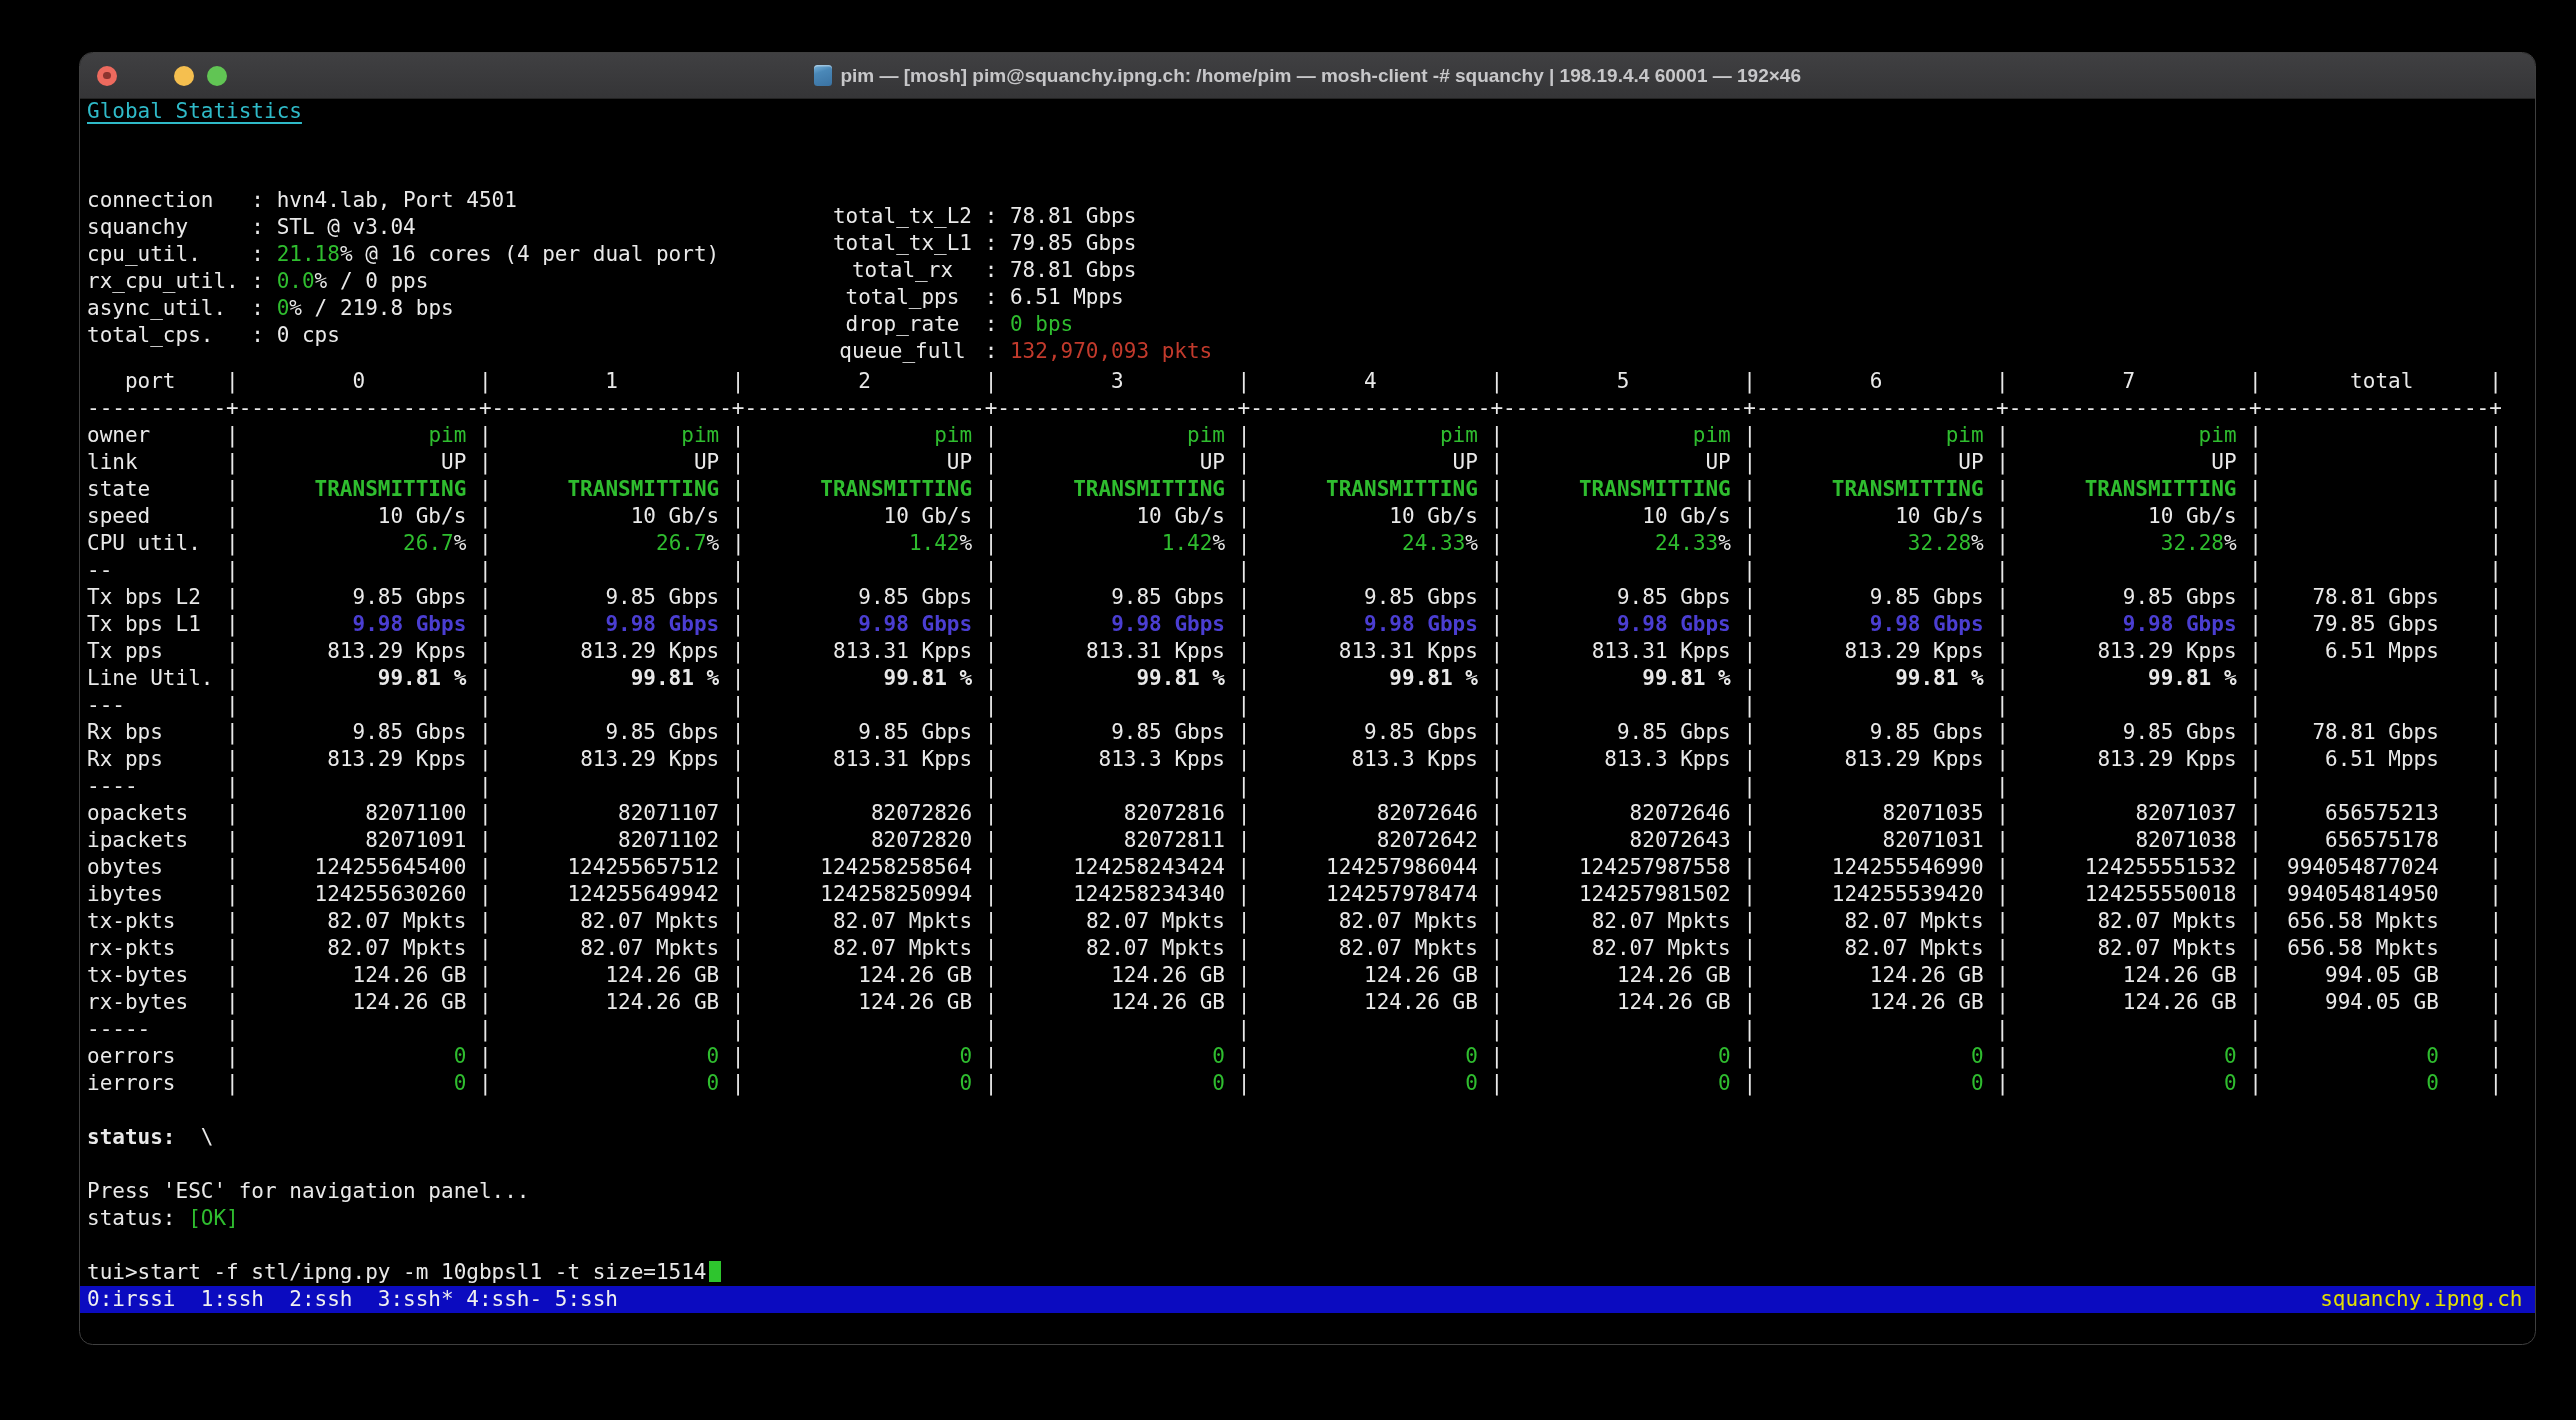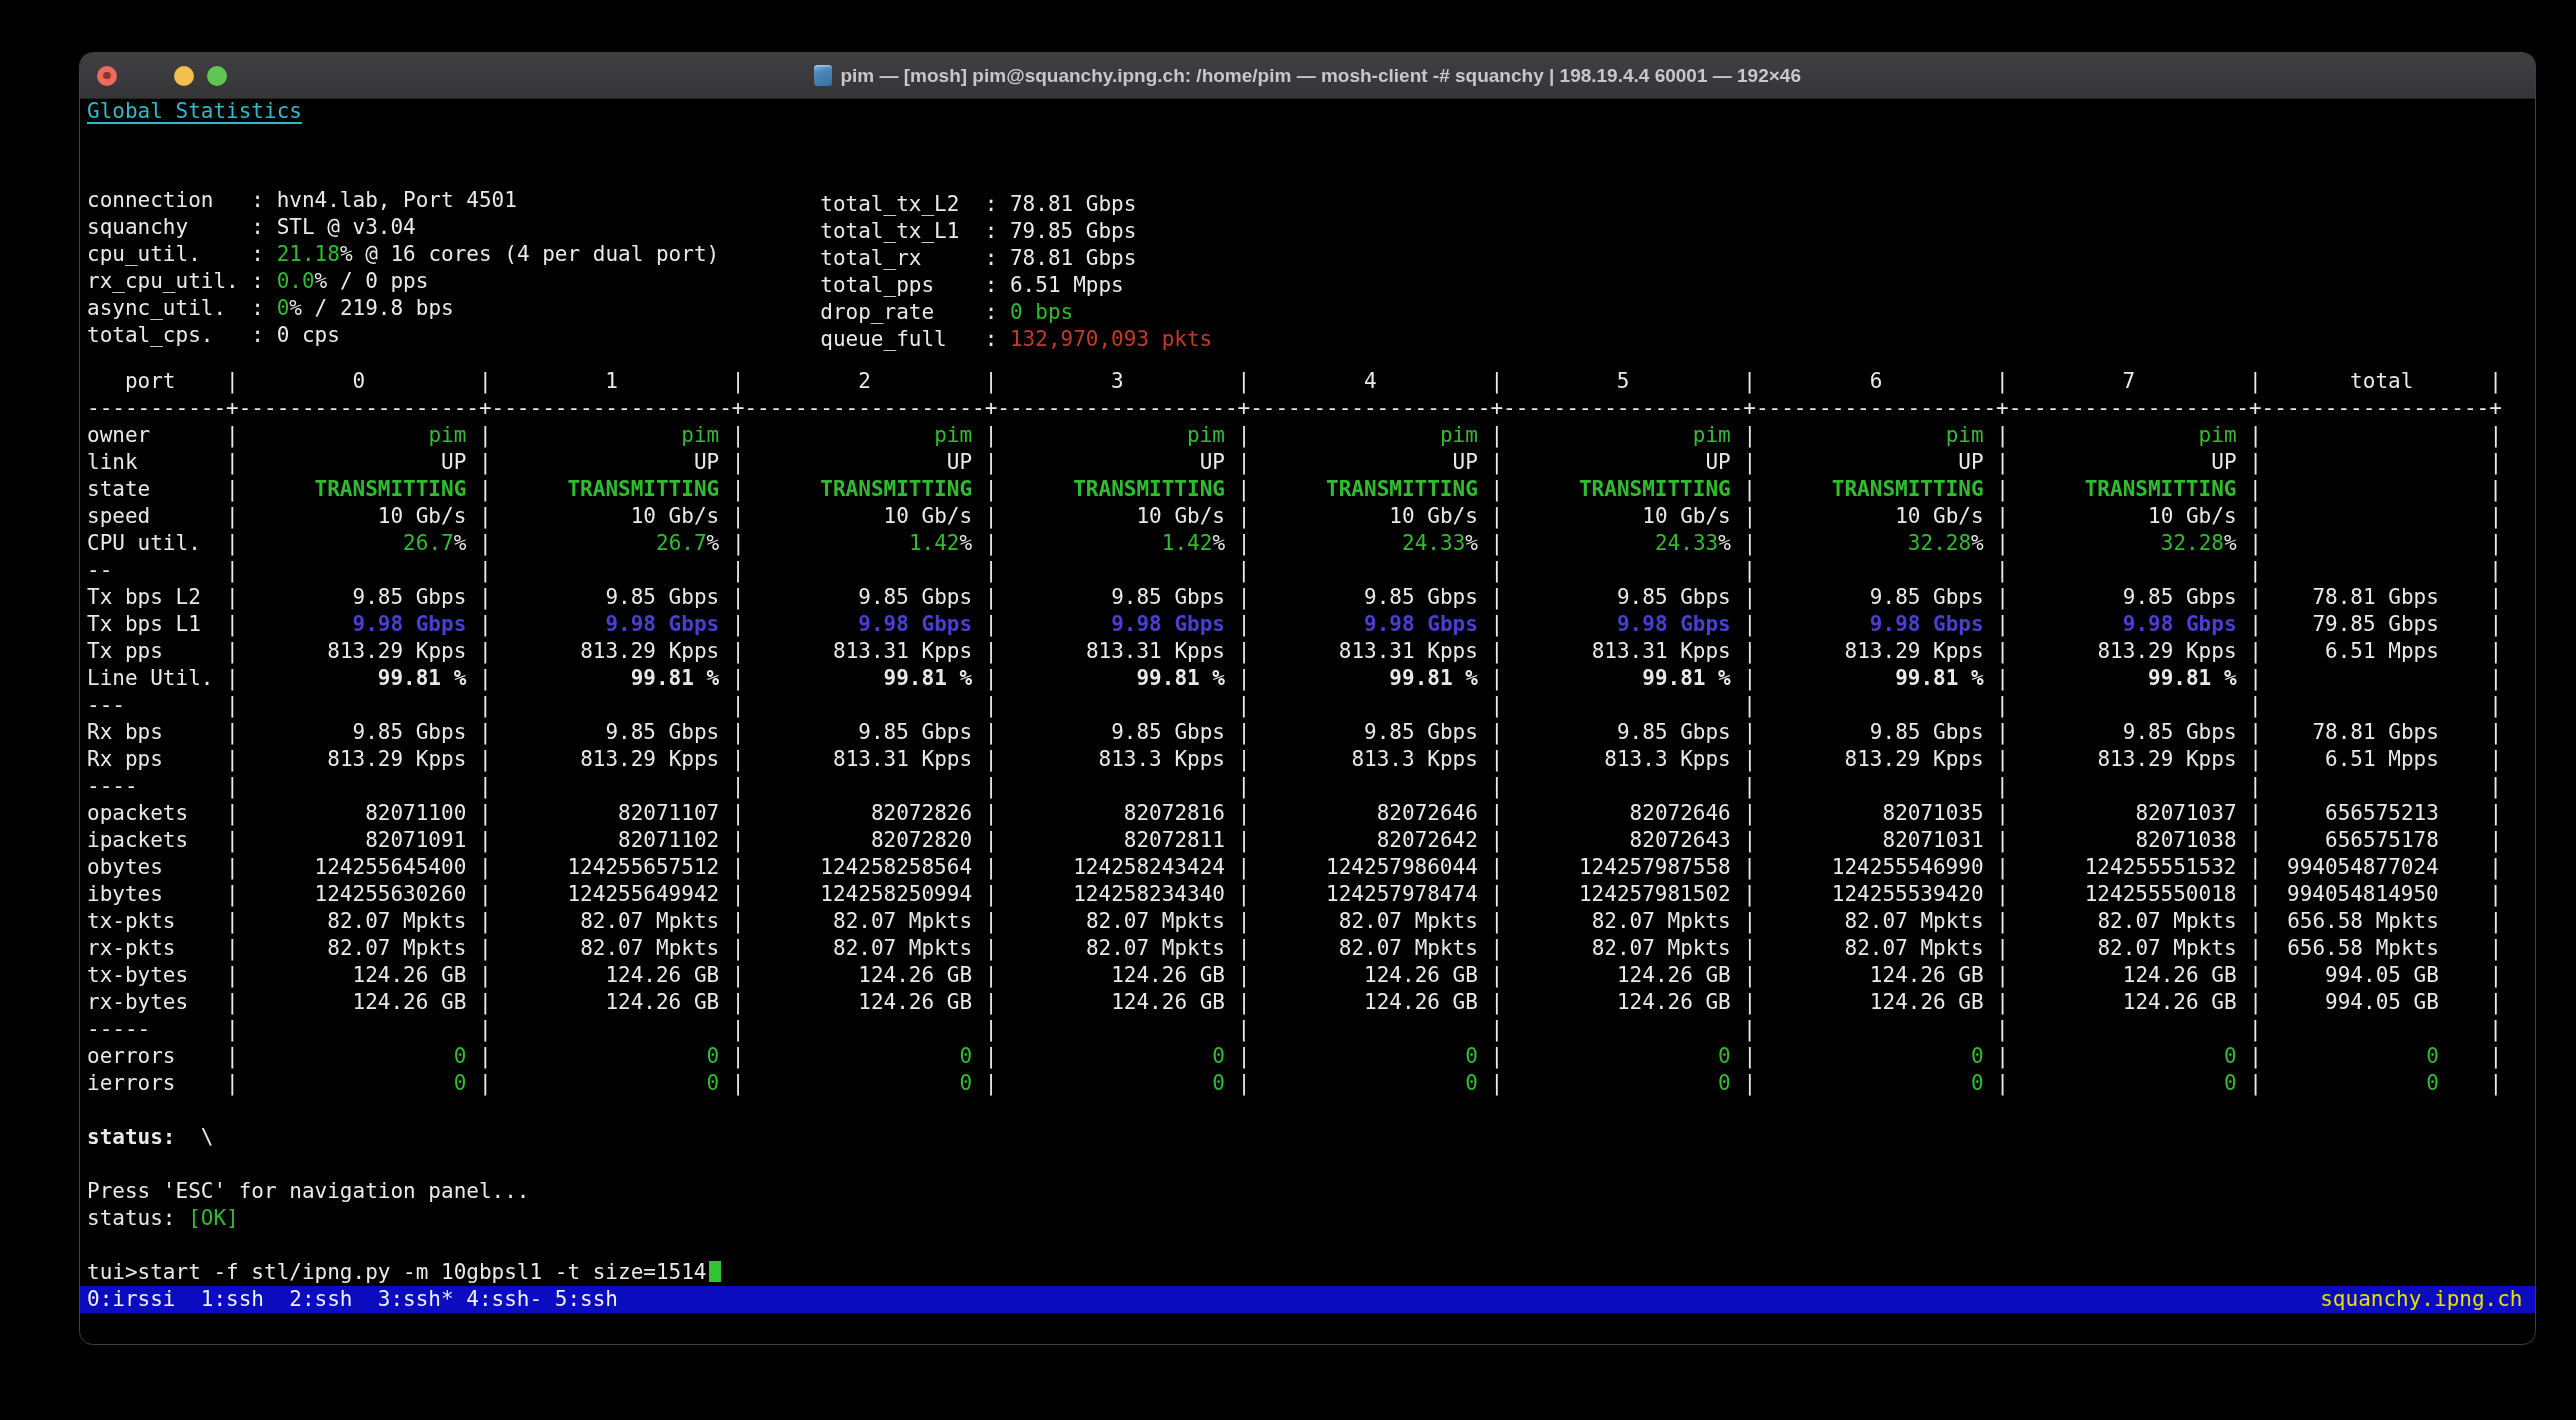--- a/index.html
+++ b/index.html
@@ -24,21 +24,21 @@
   .ln{height:27px;line-height:27px;white-space:pre;}
   .green{color:var(--green);}
   .cyan{color:var(--cyan);}
   .red{color:var(--red);}
   .blue{color:var(--blue);}
   .yellow{color:var(--yellow);margin-left:44px;}
   .b{font-weight:bold;}
   .u{text-decoration:underline;text-underline-offset:4.2px;text-align:center;}
   .gs{position:relative;}
   .gs-label{display:inline-block;width:13ch;margin-top:35px;}
-  .gs-right{position:absolute;left:58ch;top:4px;white-space:pre;}
+  .gs-right{position:absolute;left:58ch;top:16px;white-space:pre;text-align:center;}
   .cursor{display:inline-block;width:12.5px;height:21px;background:#2ec52e;margin-left:2.1px;vertical-align:-2.8px;}
   .bar{margin-left:-7px;margin-right:-8.4px;padding:0 12.5px 0 7px;background:var(--bar-background);
        display:flex;justify-content:space-between;color:#f0f0f0;}
 </style>
 </head>
 <body>
 
 <div class="window">
   <div class="titlebar">
     <div class="lights">

